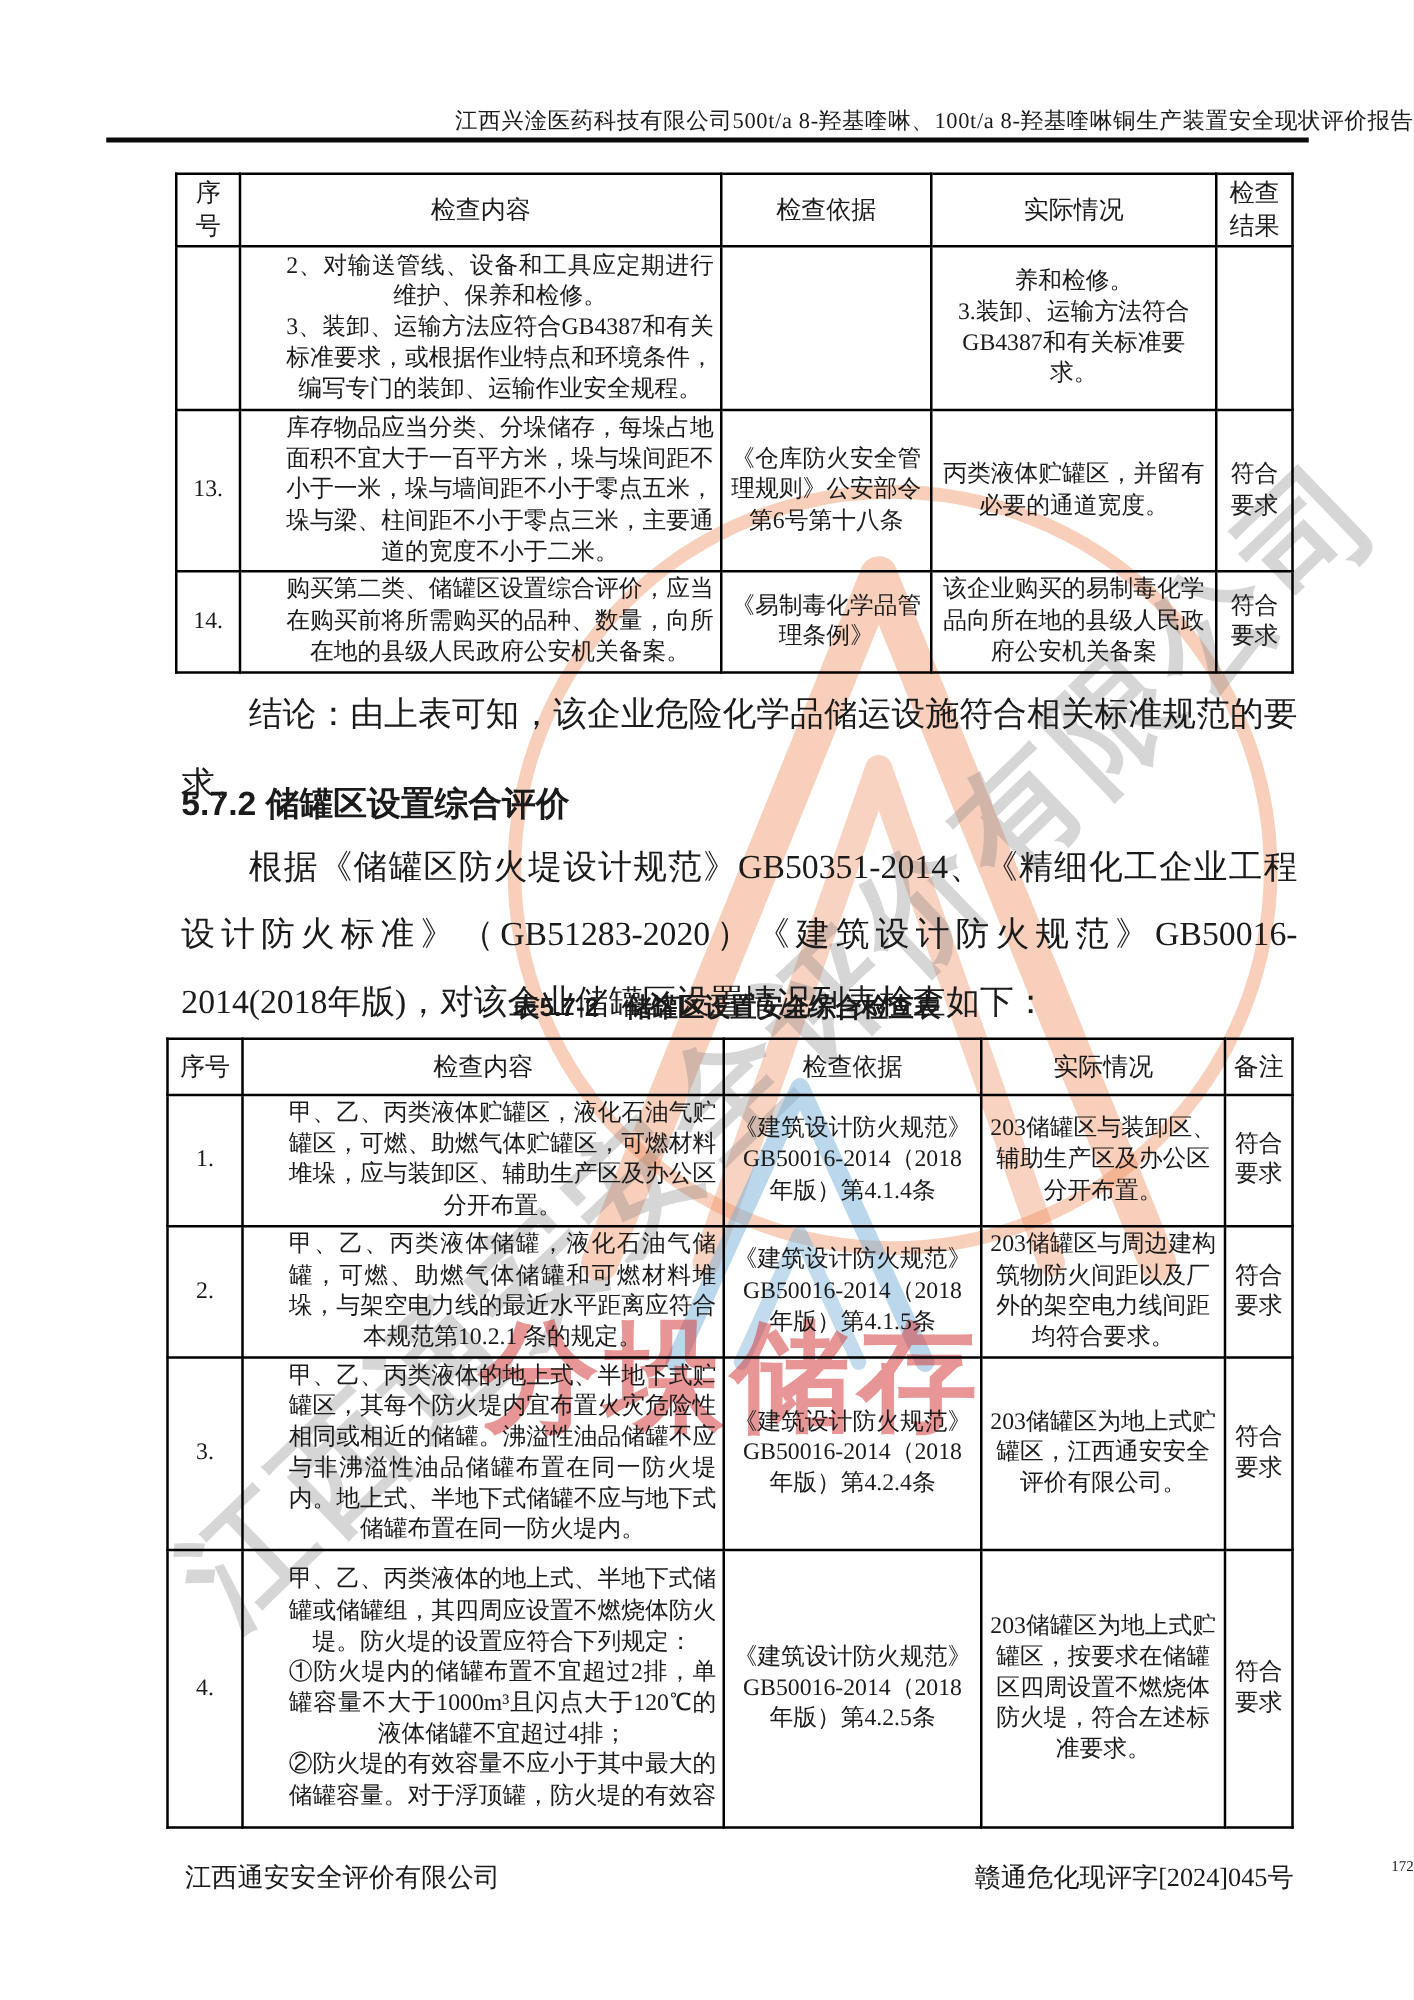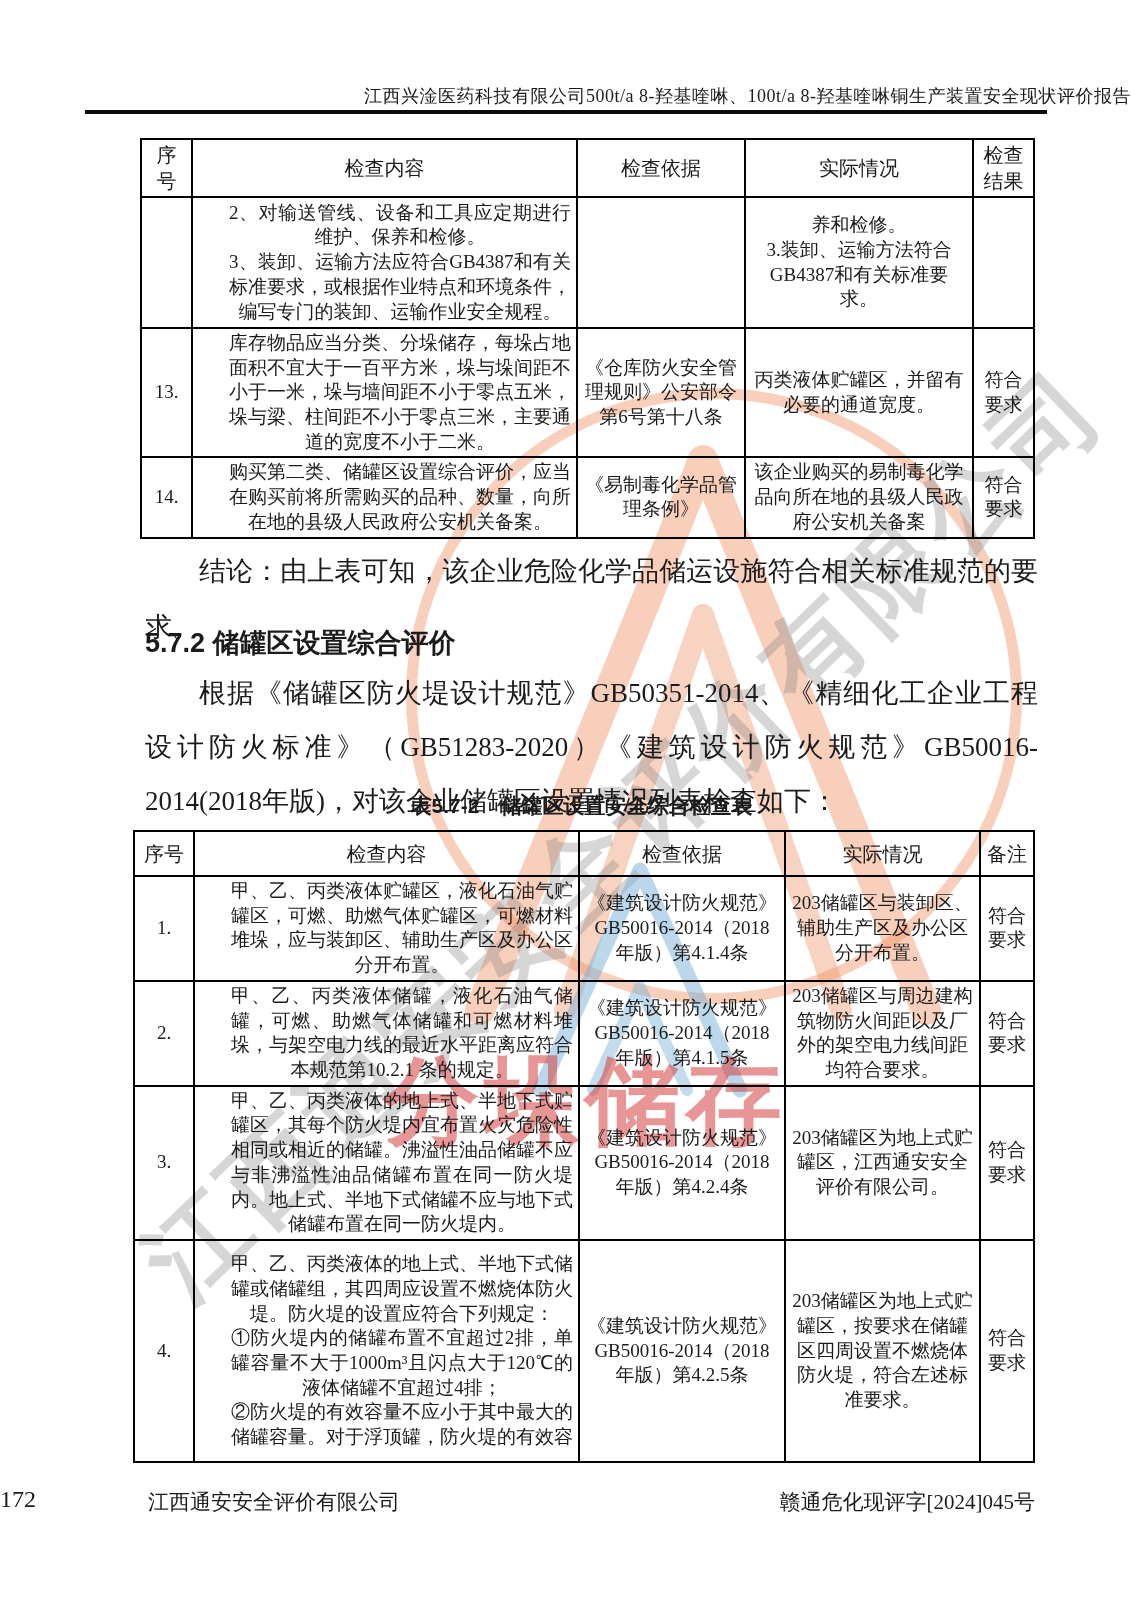--- a/index.html
+++ b/index.html
@@ -43,21 +43,21 @@
   .section-paragraph{
     position:absolute;left:145px;top:666px;width:893px;
     font-size:27px;line-height:2.0;text-indent:2em;text-align:justify;
   }
   .table-caption{
     position:absolute;left:0;top:792px;width:100%;text-align:center;
     font-family:"Liberation Sans",sans-serif;font-weight:bold;font-size:21px;padding-left:16px;
   }
   
   .footer-company{position:absolute;left:148px;top:1488px;font-size:21px;}
-  .footer-page{position:absolute;left:0;top:1486px;width:100%;text-align:left;font-size:24px;}
+  .footer-page{position:absolute;left:0;top:1486px;width:100%;text-align:right;font-size:12px;}
   .footer-docnum{position:absolute;right:96px;top:1488px;font-size:21px;}
   
   .wm{position:absolute;pointer-events:none;z-index:0;}
   .ink{position:relative;z-index:1;}
   .wm-ring{
     left:406px;top:388px;width:594px;height:594px;border-radius:50%;
     border:11px solid rgba(238,140,92,0.42);
   }
   .wm-red-text{
     left:383px;top:1038px;

